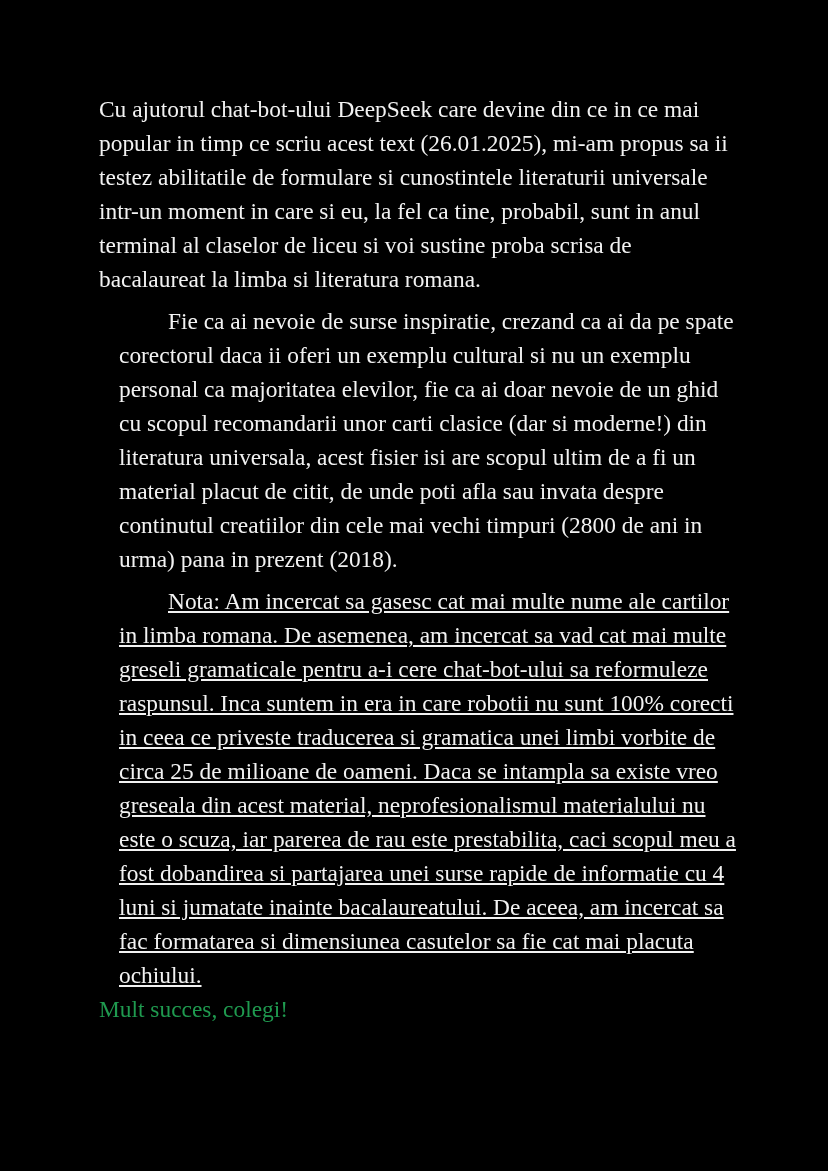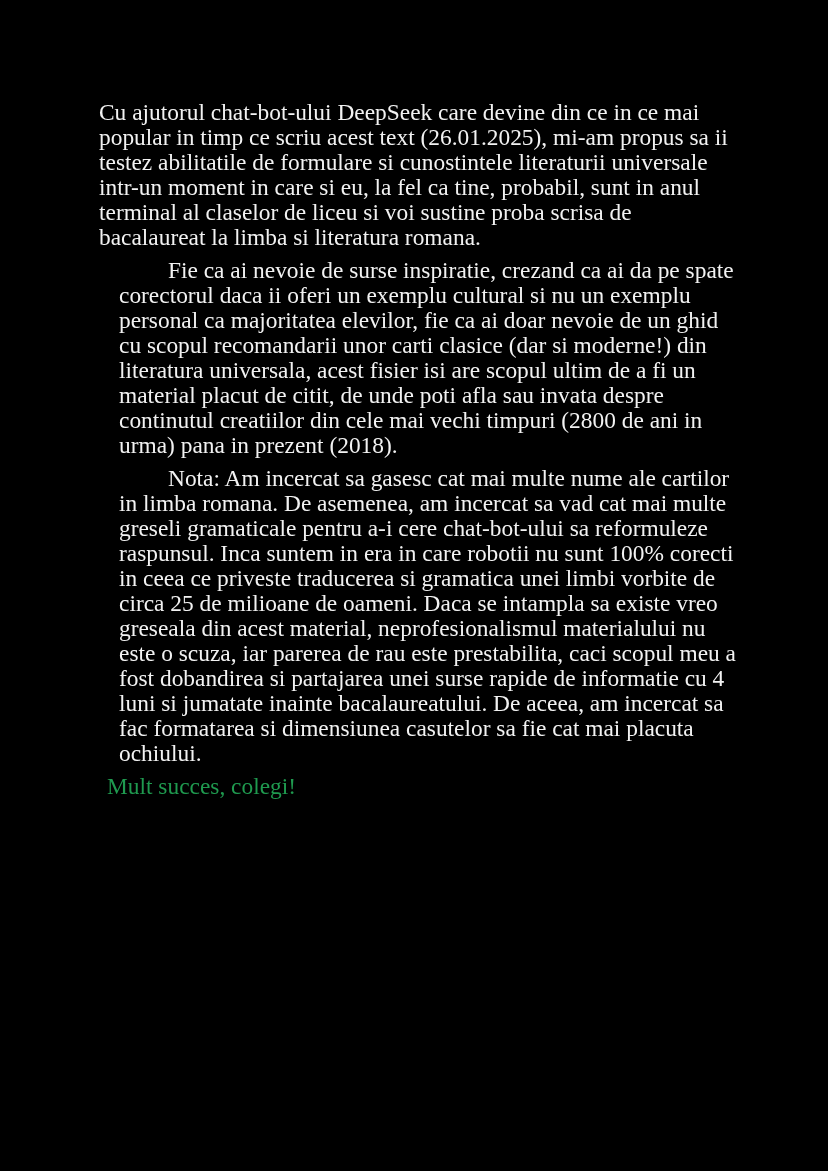--- a/index.html
+++ b/index.html
@@ -6,32 +6,32 @@
     body {
       width: 828px;
       height: 1171px;
       background: #000000;
       overflow: hidden;
       position: relative;
     }
     .page {
       position: absolute;
       left: 99px;
-      top: 100px;
+      top: 92px;
       width: 640px;
       font-family: "Liberation Serif", "DejaVu Serif", serif;
       font-size: 23.4px;
-      line-height: 25px;
+      line-height: 34px;
       color: #f2f2f2;
     }
     .para { margin: 0; padding: 0; }
     .para + .para { margin-top: 8px; margin-left: 20px; }
     .indent { text-indent: 49px; }
-    .closing { margin: 8px; color: #1f9a4f; }
-    .para.last { margin-bottom: 0; }
+    .closing { margin: 0; color: #1f9a4f; }
+    .para.last { margin-bottom: 0; text-decoration: underline; }
   </style>
 </head>
 <body>
 
 <div class="page">
   <p class="para">Cu ajutorul chat-bot-ului DeepSeek care devine din ce in ce mai popular in timp ce scriu acest text (26.01.2025), mi-am propus sa ii testez abilitatile de formulare si cunostintele literaturii universale intr-un moment in care si eu, la fel ca tine, probabil, sunt in anul terminal al claselor de liceu si voi sustine proba scrisa de bacalaureat la limba si literatura romana.</p>
   <p class="para indent">Fie ca ai nevoie de surse inspiratie, crezand ca ai da pe spate corectorul daca ii oferi un exemplu cultural si nu un exemplu personal ca majoritatea elevilor, fie ca ai doar nevoie de un ghid cu scopul recomandarii unor carti clasice (dar si moderne!) din literatura universala, acest fisier isi are scopul ultim de a fi un material placut de citit, de unde poti afla sau invata despre continutul creatiilor din cele mai vechi timpuri (2800 de ani in urma) pana in prezent (2018).</p>
   <p class="para indent last">Nota: Am incercat sa gasesc cat mai multe nume ale cartilor in limba romana. De asemenea, am incercat sa vad cat mai multe greseli gramaticale pentru a-i cere chat-bot-ului sa reformuleze raspunsul. Inca suntem in era in care robotii nu sunt 100% corecti in ceea ce priveste traducerea si gramatica unei limbi vorbite de circa 25 de milioane de oameni. Daca se intampla sa existe vreo greseala din acest material, neprofesionalismul materialului nu este o scuza, iar parerea de rau este prestabilita, caci scopul meu a fost dobandirea si partajarea unei surse rapide de informatie cu 4 luni si jumatate inainte bacalaureatului. De aceea, am incercat sa fac formatarea si dimensiunea casutelor sa fie cat mai placuta ochiului.</p>
   <p class="closing">Mult succes, colegi!</p>
 </div>

